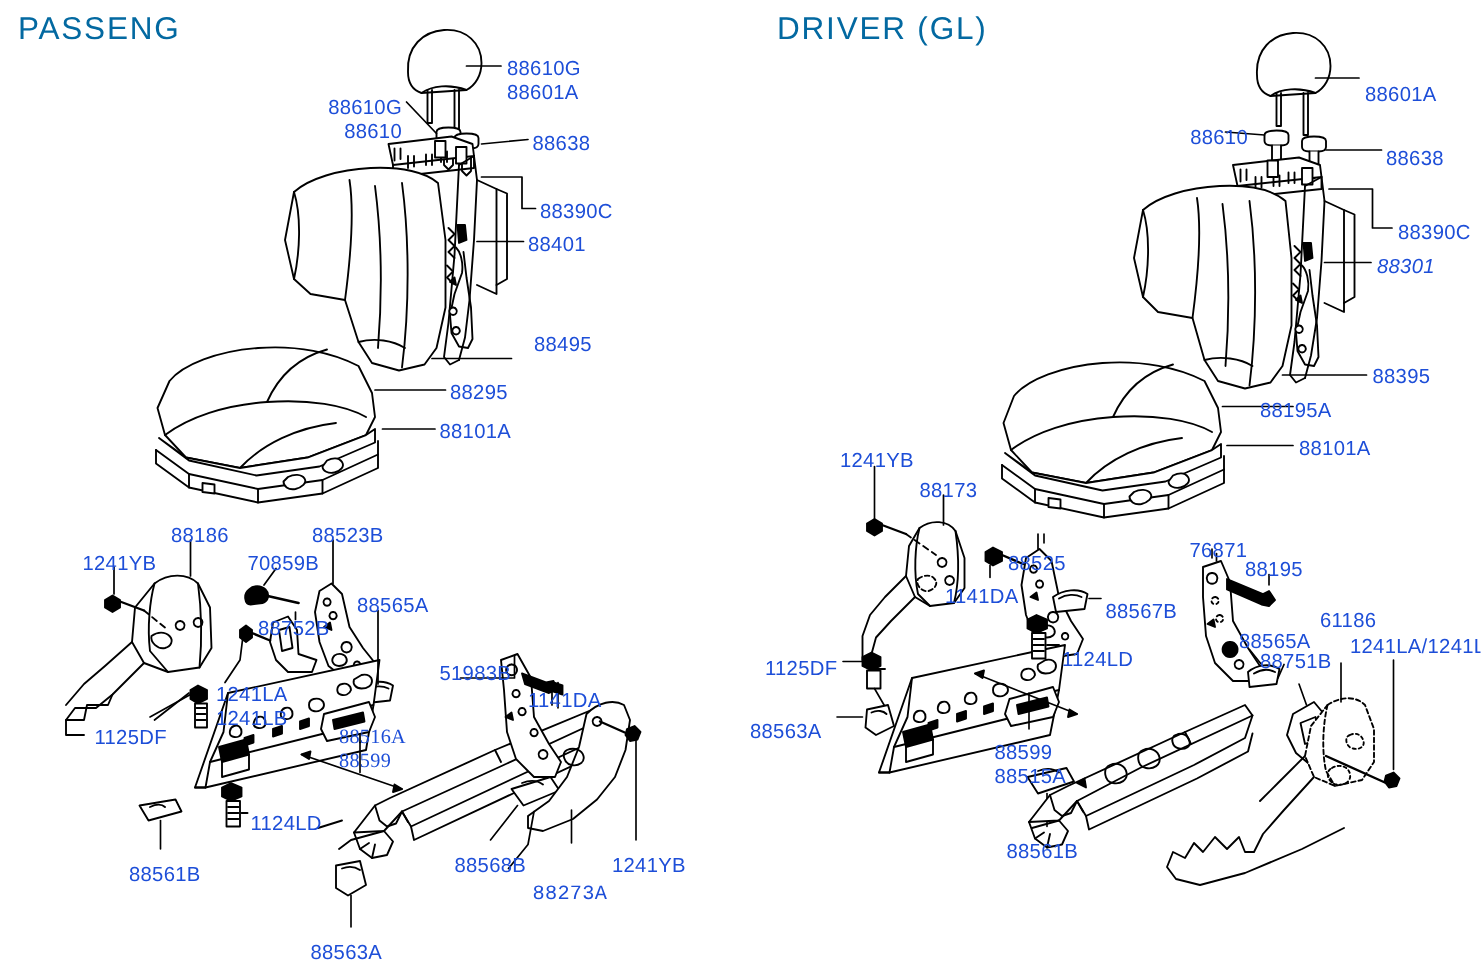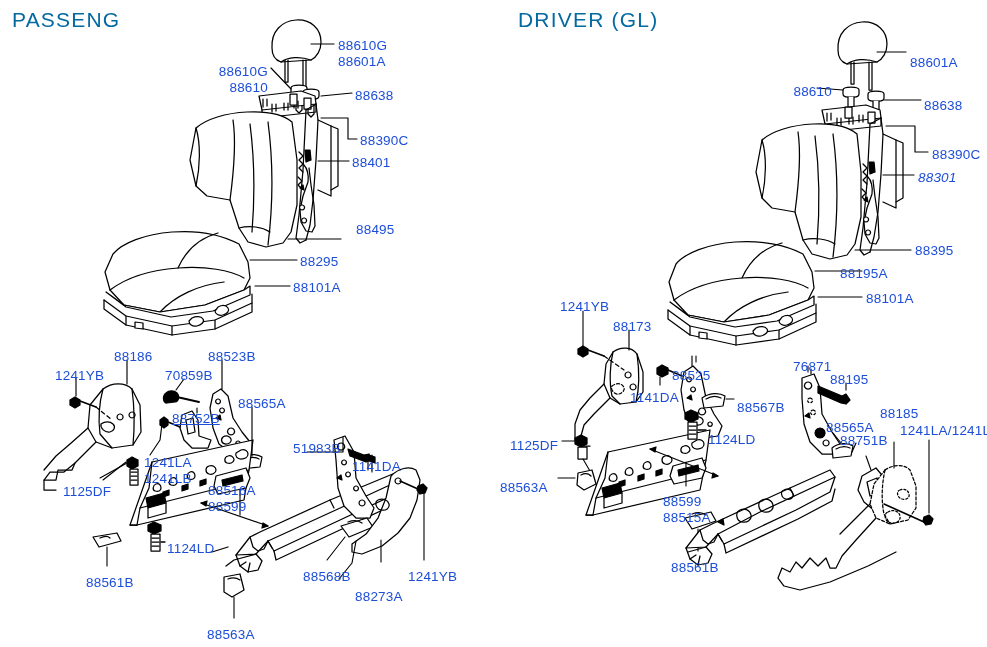--- a/index.html
+++ b/index.html
@@ -509,32 +509,32 @@
   <div class="lbl" style="left:360px;top:133px;">88390C</div>
   <div class="lbl" style="left:352px;top:155px;">88401</div>
   <div class="lbl" style="left:344px;top:222px;margin-left:12px;">88495</div>
   <div class="lbl" style="left:300px;top:254px;">88295</div>
   <div class="lbl" style="left:293px;top:280px;">88101A</div>
   <div class="lbl" style="left:114px;top:349px;">88186</div>
   <div class="lbl" style="left:55px;top:368px;">1241YB</div>
   <div class="lbl" style="left:165px;top:368px;">70859B</div>
   <div class="lbl" style="left:208px;top:349px;">88523B</div>
   <div class="lbl" style="left:238px;top:396px;">88565A</div>
-  <div class="lbl" style="left:172px;top:411px;text-decoration:underline;">88752B</div>
+  <div class="lbl" style="left:172px;top:411px;">88752B</div>
   <div class="lbl" style="left:144px;top:455px;">1241LA
 1241LB</div>
   <div class="lbl" style="left:63px;top:484px;">1125DF</div>
-  <div class="lbl" style="left:208px;top:483px;">88516A
+  <div class="lbl" style="left:226px;top:483px;font-family:Liberation Serif, serif;">88516A
 88599</div>
   <div class="lbl" style="left:293px;top:441px;">51983B</div>
   <div class="lbl" style="left:352px;top:459px;">1141DA</div>
   <div class="lbl" style="left:167px;top:541px;">1124LD</div>
   <div class="lbl" style="left:86px;top:575px;">88561B</div>
   <div class="lbl" style="left:303px;top:569px;">88568B</div>
-  <div class="lbl" style="left:355px;top:589px;">88273A</div>
+  <div class="lbl" style="left:355px;top:589px;font-family:Liberation Mono, monospace;">88273A</div>
   <div class="lbl" style="left:408px;top:569px;">1241YB</div>
   <div class="lbl" style="left:207px;top:627px;">88563A</div>
 
   <div class="lbl" style="left:910px;top:55px;">88601A</div>
   <div class="lbl rt" style="left:832px;top:84px;">88610</div>
   <div class="lbl" style="left:924px;top:98px;">88638</div>
   <div class="lbl" style="left:932px;top:147px;">88390C</div>
   <div class="lbl" style="left:918px;top:170px;font-style:italic;">88301</div>
   <div class="lbl" style="left:915px;top:243px;text-align:right;">88395</div>
   <div class="lbl" style="left:840px;top:266px;">88195A</div>
@@ -547,16 +547,16 @@
   <div class="lbl" style="left:510px;top:438px;">1125DF</div>
   <div class="lbl" style="left:500px;top:480px;">88563A</div>
   <div class="lbl" style="left:708px;top:432px;">1124LD</div>
   <div class="lbl" style="left:663px;top:494px;">88599
 88515A</div>
   <div class="lbl" style="left:671px;top:560px;">88561B</div>
   <div class="lbl" style="left:793px;top:359px;">76871</div>
   <div class="lbl" style="left:830px;top:372px;">88195</div>
   <div class="lbl" style="left:826px;top:420px;">88565A</div>
   <div class="lbl" style="left:840px;top:433px;">88751B</div>
-  <div class="lbl" style="left:880px;top:406px;">88185</div>
+  <div class="lbl" style="left:880px;top:406px;">61186</div>
   <div class="lbl" style="left:900px;top:423px;">1241LA/1241LB</div>
 
 </div>
 
 </body></html>

